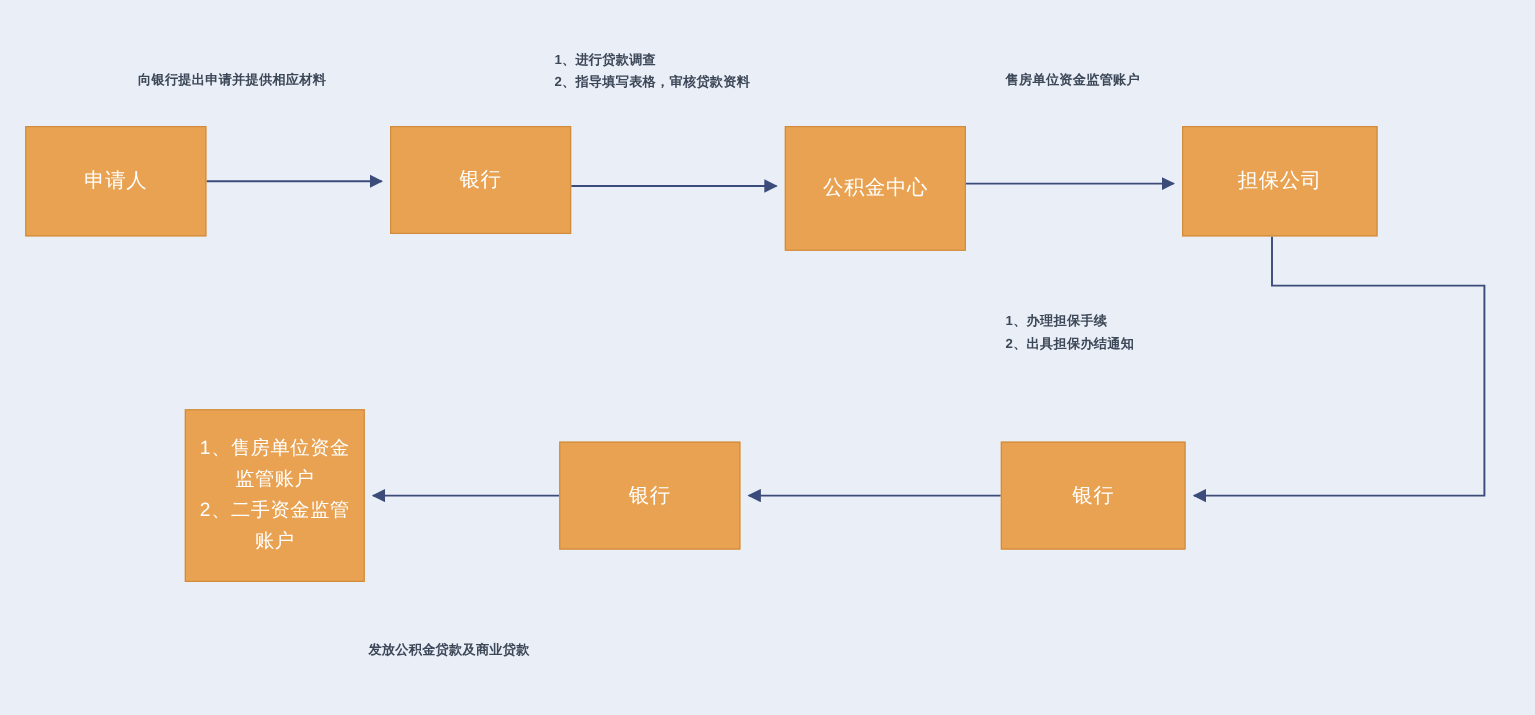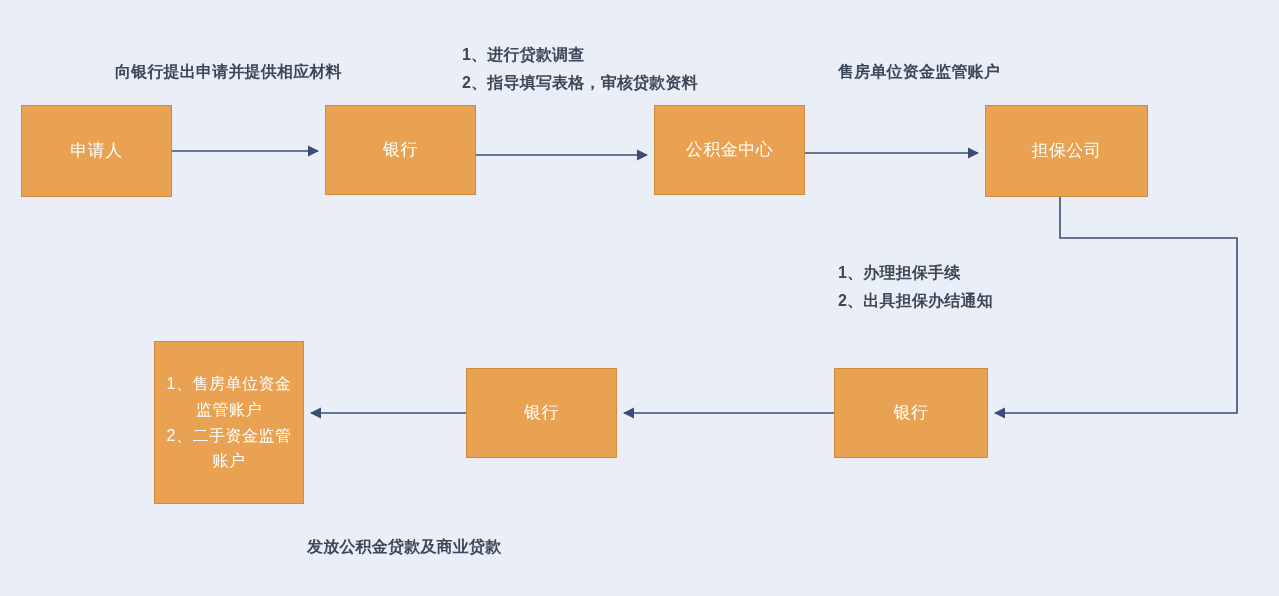--- a/index.html
+++ b/index.html
@@ -43,21 +43,21 @@
   }
   .node.multiline {
     font-size: 16px;
     line-height: 1.62;
     padding: 4px 10px;
     text-align: center;
   }
   .label {
     position: absolute;
     color: #3c4757;
-    font-size: 16px;
+    font-size: 11px;
     font-weight: bold;
     line-height: 1.72;
     white-space: pre;
     letter-spacing: 0.2px;
   }
 </style>
 </head>
 <body>
 
 <div id="canvas">
@@ -85,37 +85,37 @@
   </svg>
 
   <div class="node" style="left:21px; top:105px; width:151px; height:92px;">
     <span>申请人</span>
   </div>
 
   <div class="node" style="left:325px; top:105px; width:151px; height:90px;">
     <span>银行</span>
   </div>
 
-  <div class="node" style="left:654px; top:105px; width:151px; height:90px;">
+  <div class="node" style="left:654px; top:105px; width:151px; height:104px;">
     <span>公积金中心</span>
   </div>
 
   <div class="node" style="left:985px; top:105px; width:163px; height:92px;">
     <span>担保公司</span>
   </div>
 
   <div class="node" style="left:834px; top:368px; width:154px; height:90px;">
     <span>银行</span>
   </div>
 
   <div class="node" style="left:466px; top:368px; width:151px; height:90px;">
     <span>银行</span>
   </div>
 
-  <div class="node multiline" style="left:154px; top:341px; width:150px; height:163px;">
+  <div class="node multiline" style="left:154px; top:341px; width:150px; height:144px;">
     <span style="white-space:pre-wrap;">1、售房单位资金监管账户
 2、二手资金监管账户</span>
   </div>
 
   <div class="label" style="left:115px; top:58px;">向银行提出申请并提供相应材料</div>
 
   <div class="label" style="left:462px; top:41px;">1、进行贷款调查
 2、指导填写表格，审核贷款资料</div>
 
   <div class="label" style="left:838px; top:58px;">售房单位资金监管账户</div>

